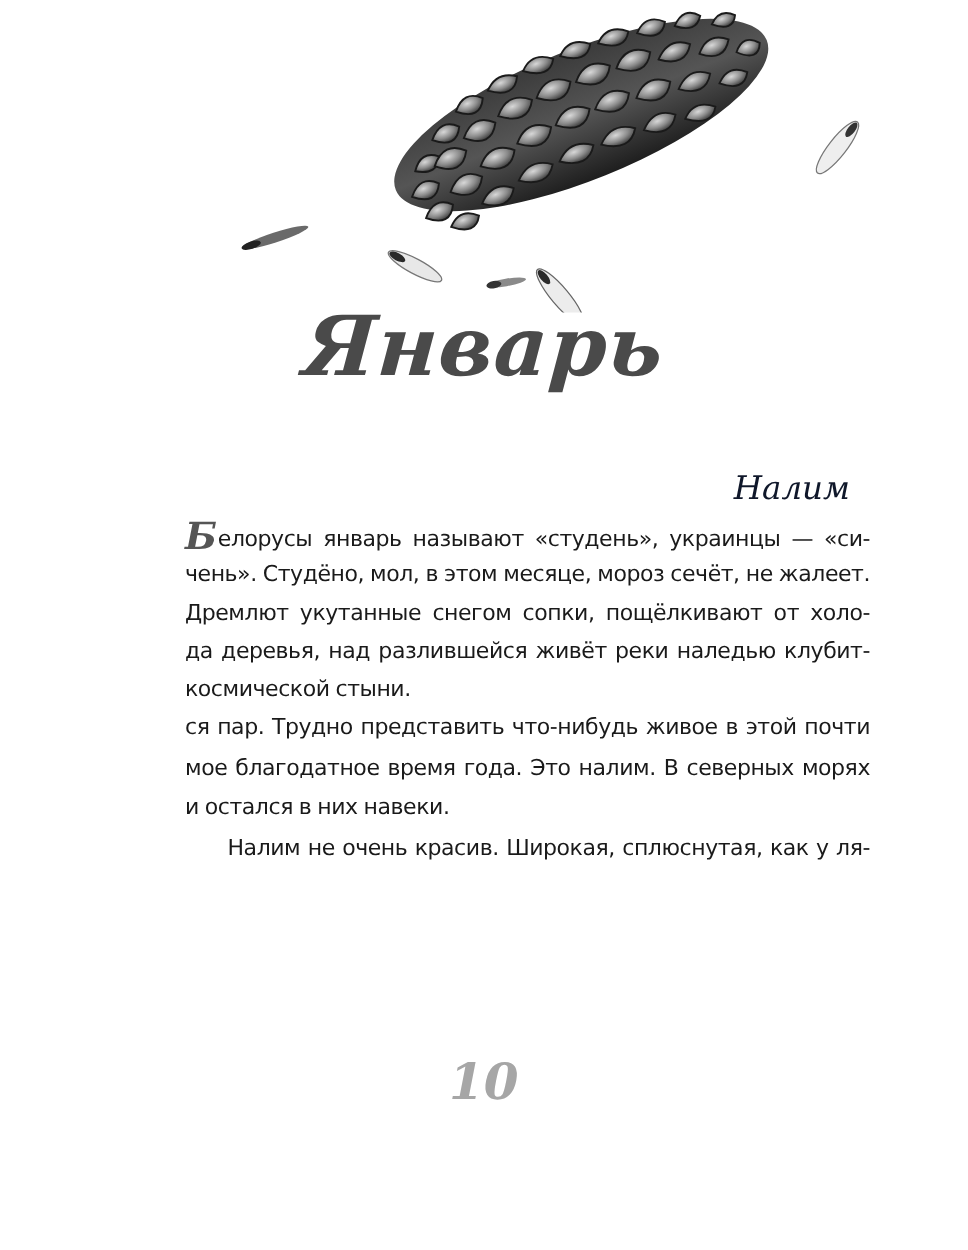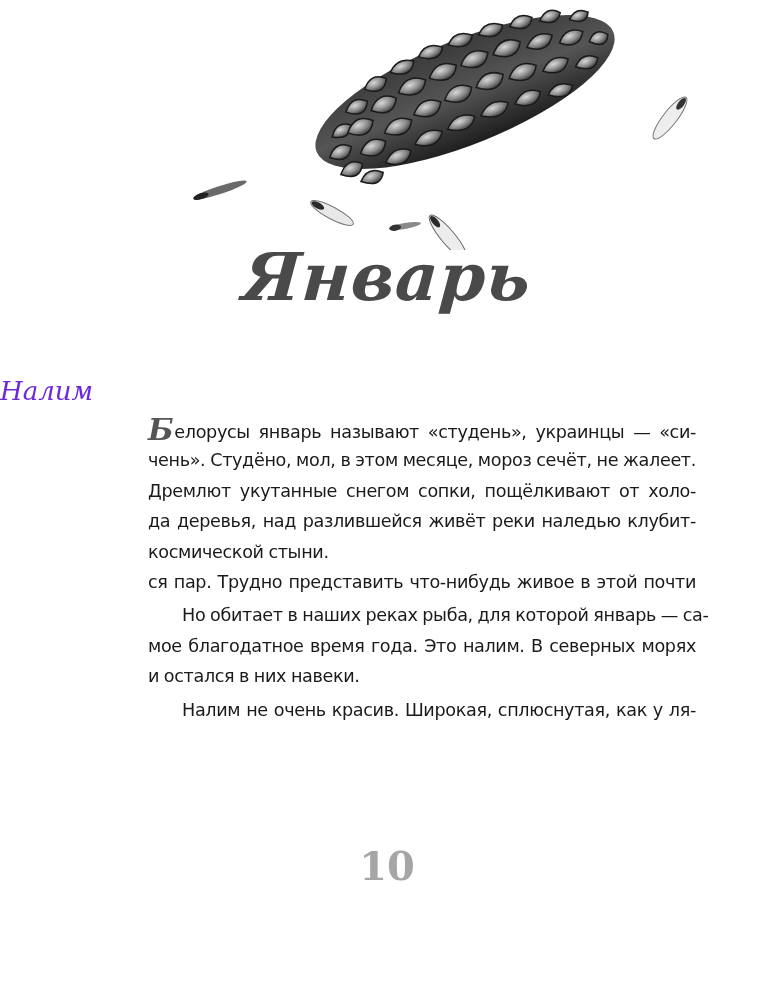--- a/index.html
+++ b/index.html
@@ -35,25 +35,25 @@
       letter-spacing: 1px;
       color: #4a4a4a;
       line-height: 1;
       transform: skewX(-4deg);
     }
     .section-title {
       position: absolute;
       left: 0;
       width: 680px;
       top: 378px;
-      text-align: left;
+      text-align: right;
       font-family: "DejaVu Serif", serif;
       font-style: italic;
       font-size: 26px;
-      color: #6d28d9;
+      color: #0f172a;
       line-height: 1;
     }
     .body-text {
       position: absolute;
       left: 148px;
       top: 415px;
       width: 548px;
       font-family: "DejaVu Sans", sans-serif;
       font-size: 17.6px;
       line-height: 30.4px;
@@ -87,20 +87,21 @@
       vertical-align: -2px;
       margin-right: 1px;
     }
     .page-number {
       position: absolute;
       left: 0;
       width: 774px;
       top: 846px;
       text-align: center;
       font-family: "DejaVu Serif", serif;
+      font-style: italic;
       font-weight: bold;
       font-size: 40px;
       color: #a6a6a6;
       line-height: 1;
     }
   </style>
 </head>
 <body>
 
 <svg class="illustration" viewBox="0 0 774 250" xmlns="http://www.w3.org/2000/svg">
@@ -193,21 +194,20 @@
   <div>
     <span class="line"><span class="drop-cap">Б</span><span>елорусы январь называют «студень», украинцы — «си-</span></span>
     <span class="line">чень». Студёно, мол, в этом месяце, мороз сечёт, не жалеет.</span>
     <span class="line">Дремлют укутанные снегом сопки, пощёлкивают от холо-</span>
     <span class="line">да деревья, над разлившейся живёт реки наледью клубит-</span>
     <span class="line last">космической стыни.</span>
     <span class="line">ся пар. Трудно представить что-нибудь живое в этой почти</span>
   </div>
   <div class="para-gap"></div>
   <div>
-    <span class="line indent">Но обитает в наших реках рыба, для которой январь — са-</span>
     <span class="line">мое благодатное время года. Это налим. В северных морях</span>
     <span class="line last">и остался в них навеки.</span>
   </div>
   <div class="para-gap"></div>
   <div>
     <span class="line indent">Налим не очень красив. Широкая, сплюснутая, как у ля-</span>
   </div>
 </div>
 
 <div class="page-number">10</div>

